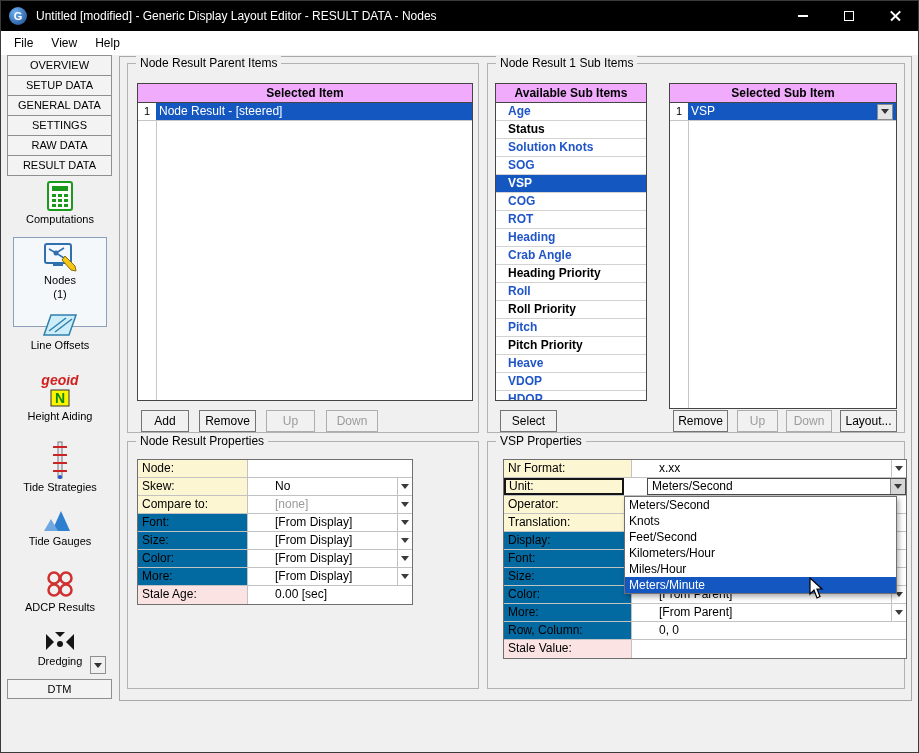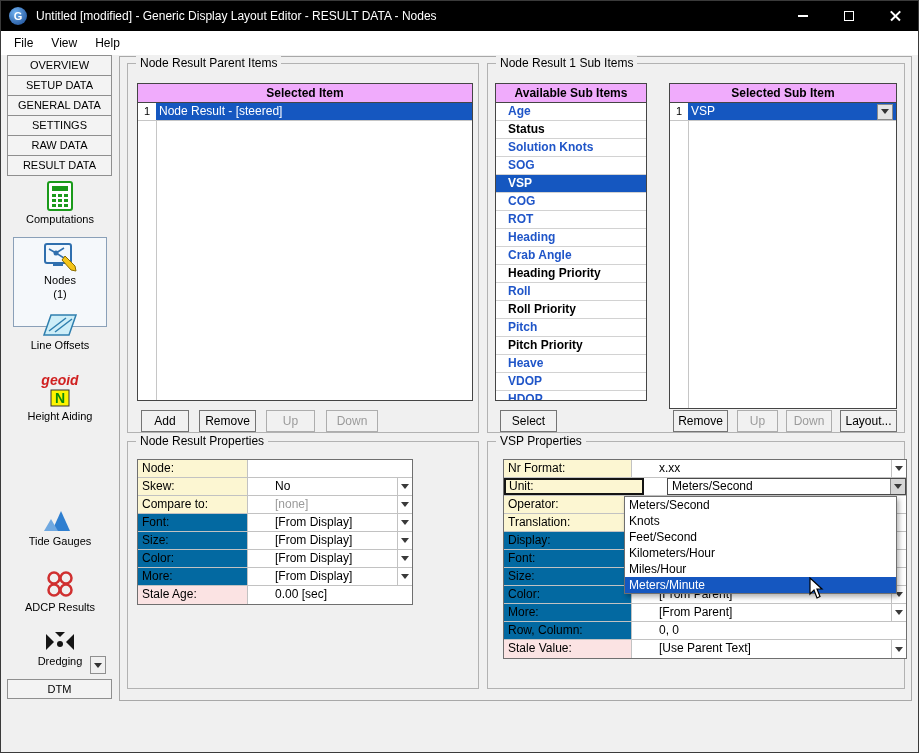--- a/index.html
+++ b/index.html
@@ -162,20 +162,33 @@
 
   <div class="side-item" style="top:374px;height:62px;">
     <div class="geoid-word">geoid</div>
     <svg width="22" height="20" viewBox="0 0 22 20">
       <rect x="2" y="2" width="18" height="16" fill="#fdf400" stroke="#333"></rect>
       <text x="11" y="15" font-size="14" font-weight="bold" fill="#0a8a0a" text-anchor="middle" font-family="Liberation Sans, sans-serif">N</text>
     </svg>
     <div class="side-label">Height Aiding</div>
   </div>
 
+  <div class="side-item" style="top:440px;height:62px;">
+    <svg width="18" height="38" viewBox="0 0 18 38">
+      <rect x="7" y="1" width="4" height="36" fill="#e8e8f4" stroke="#777"></rect>
+      <g stroke="#cc2222" stroke-width="2">
+        <line x1="2" y1="6" x2="16" y2="6"></line>
+          <line x1="2" y1="14" x2="16" y2="14"></line>
+        <line x1="2" y1="22" x2="16" y2="22"></line>
+          <line x1="2" y1="30" x2="16" y2="30"></line>
+      </g>
+      <circle cx="9" cy="36" r="2" fill="#2255cc"></circle>
+    </svg>
+    <div class="side-label">Tide Strategies</div>
+  </div>
 
   <div class="side-item" style="top:506px;height:56px;">
     <svg width="36" height="26" viewBox="0 0 36 26">
       <polygon points="10,24 19,4 28,24" fill="#2f7fd0"></polygon>
       <polygon points="2,24 9,12 16,24" fill="#6fa8e0"></polygon>
     </svg>
     <div class="side-label">Tide Gauges</div>
   </div>
 
   <div class="side-item" style="top:568px;height:56px;">
@@ -337,21 +350,21 @@
     </div>
   <div class="pgrid" id="vsp-grid" style="left:494px;top:458px;width:404px;margin-left:8px;">
       <div class="pg-row">
         <div class="pg-label bg-y" style="width: 128px;">Nr Format:</div>
         <div class="pg-value">
           <div class="pg-text">x.xx</div>
           <div class="pg-arrow"></div>
         </div>
       </div>
       <div class="pg-row">
-        <div class="pg-label bg-y focused" style="width: 140px;">Unit:</div>
+        <div class="pg-label bg-y focused" style="width: 120px;">Unit:</div>
         <div class="pg-value combo-open">
           <div class="pg-text">Meters/Second</div>
           <div class="pg-arrow pressed"></div>
         </div>
       </div>
       <div class="pg-row">
         <div class="pg-label bg-y" style="width: 147px;">Operator:</div>
         <div class="pg-value">
           <div class="pg-text"></div>
         </div>
@@ -395,24 +408,20 @@
         </div>
       </div>
       <div class="pg-row">
         <div class="pg-label bg-b" style="width: 128px;">Row, Column:</div>
         <div class="pg-value">
           <div class="pg-text">0, 0</div>
         </div>
       </div>
       <div class="pg-row">
         <div class="pg-label bg-p" style="width: 128px;">Stale Value:</div>
-        <div class="pg-value">
-          <div class="pg-text">[Use Parent Text]</div>
-          <div class="pg-arrow"></div>
-        </div>
       </div>
     </div>
 
   <div class="dropdown" id="unit-dropdown">
       <div class="dd-item">Meters/Second</div>
       <div class="dd-item">Knots</div>
       <div class="dd-item">Feet/Second</div>
       <div class="dd-item">Kilometers/Hour</div>
       <div class="dd-item">Miles/Hour</div>
       <div class="dd-item sel">Meters/Minute</div>

